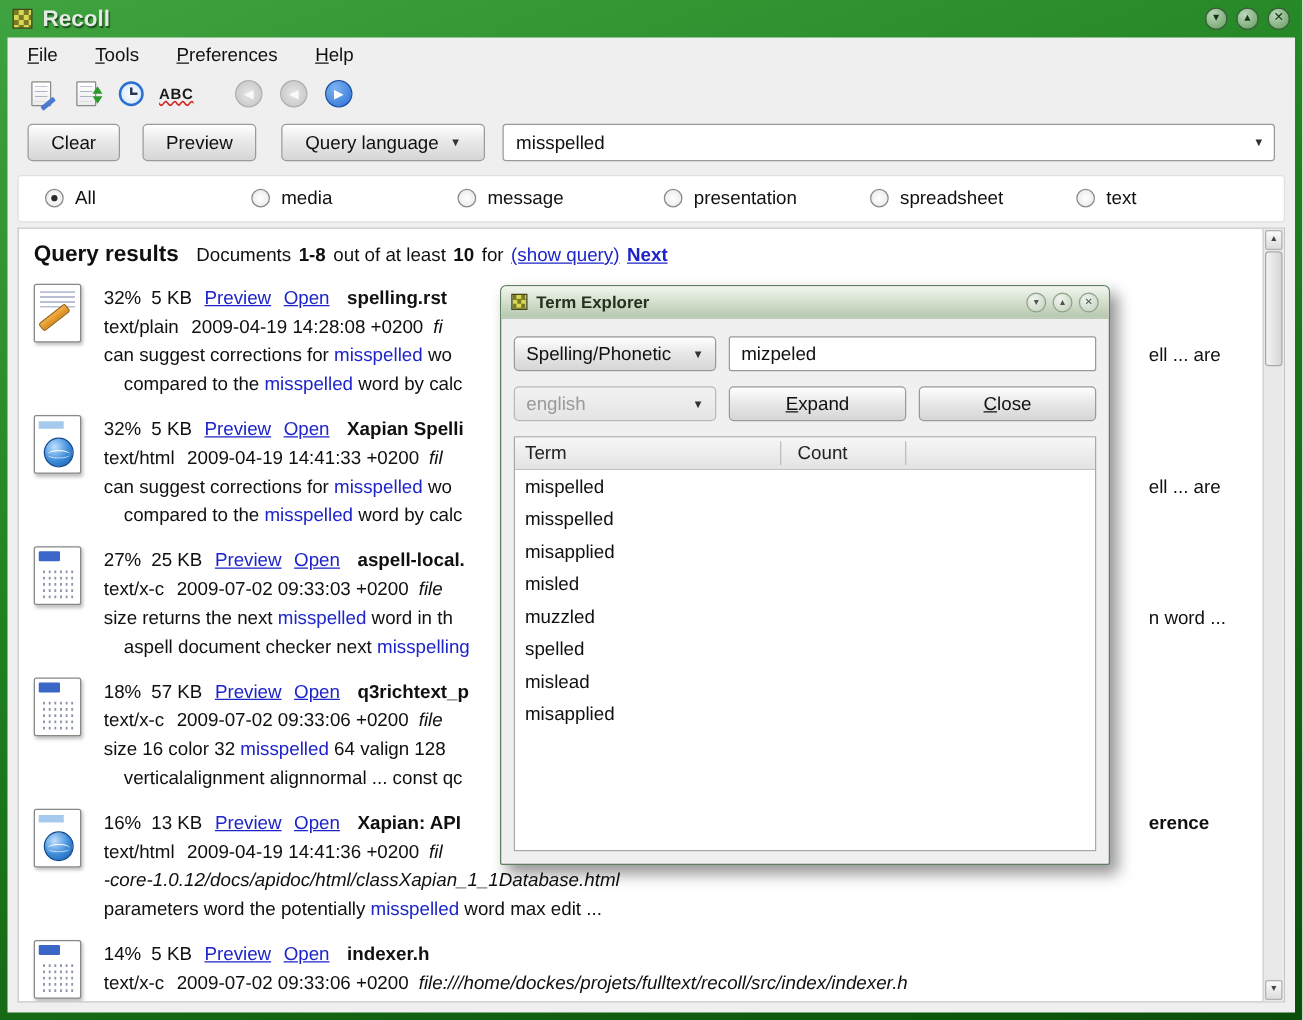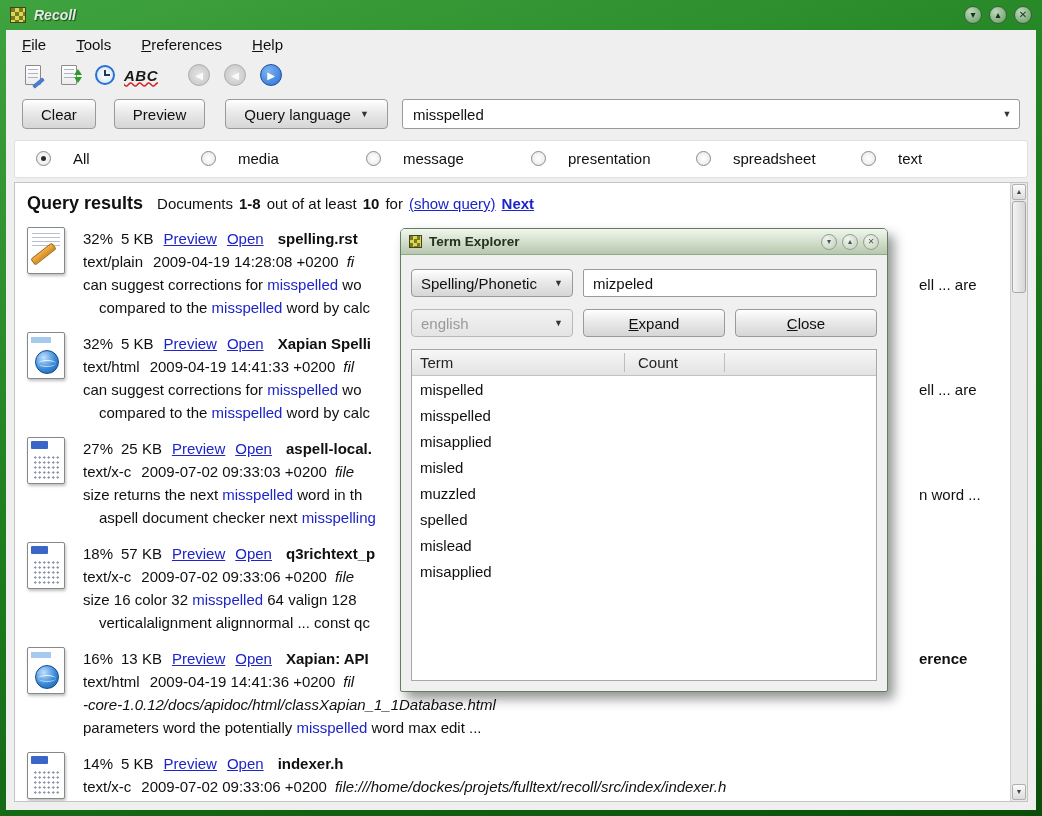--- a/index.html
+++ b/index.html
@@ -8,21 +8,21 @@
 
   .frame { position:relative; width:1042px; height:816px; overflow:hidden;
            background:linear-gradient(160deg,#3fa33f 0%,#1e7e1e 45%,#0a4e0a 100%); }
 
   
   .titlebar { position:absolute; left:0; top:0; width:100%; height:30px;
               display:flex; align-items:center; gap:8px; padding:0 10px; }
   .app-icon { width:16px; height:16px; border:1px solid #44441a;
               background:conic-gradient(#d8d855 0 25%,#7a7a22 0 50%,#d8d855 0 75%,#7a7a22 0);
               background-size:8px 8px; }
-  .win-title { font-weight:bold; font-size:14px; color:#e2eae2; text-shadow:1px 1px 1px rgba(0,0,0,.55);font-style:italic; }
+  .win-title { font-weight:bold; font-size:18px; color:#e2eae2; text-shadow:1px 1px 1px rgba(0,0,0,.55); }
   .win-controls { margin-left:auto; display:flex; gap:7px; }
   .wbtn { width:18px; height:18px; border-radius:50%; border:1px solid #3a5f3a;
           background:radial-gradient(circle at 35% 30%,#bcd9bc,#639a5f);
           color:#17331a; font-size:10px; line-height:16px; text-align:center; cursor:pointer; }
 
   
   .content { position:absolute; left:6px; top:30px; width:1030px; height:780px; background:#efefef; }
 
   .menubar { position:absolute; left:0; top:0; right:0; height:28px;
              display:flex; align-items:center; gap:30px; padding-left:16px; font-size:15px; }
@@ -39,43 +39,43 @@
                  background:repeating-linear-gradient(180deg,#aab4c4 0 1px,transparent 1px 4px); }
   .mini-pencil { position:absolute; right:-5px; bottom:-1px; width:13px; height:4px;
                  background:#4a7ad0; border-radius:1px; transform:rotate(-40deg); }
   .updown { position:absolute; right:-6px; top:3px; display:flex; flex-direction:column; gap:2px; }
   .tri-up { width:0; height:0; border-left:4px solid transparent; border-right:4px solid transparent; border-bottom:6px solid #2a9a2a; }
   .tri-down { width:0; height:0; border-left:4px solid transparent; border-right:4px solid transparent; border-top:6px solid #2a9a2a; }
   .clock { width:20px; height:20px; border-radius:50%; border:2px solid #2a6fd4;
            background:radial-gradient(#ffffff,#cfe2f8); position:relative; }
   .clock::before { content:""; position:absolute; left:7px; top:3px; width:2px; height:6px; background:#223a55; }
   .clock::after  { content:""; position:absolute; left:7px; top:7px; width:6px; height:2px; background:#223a55; }
-  .abc { font-size:15px; font-weight:bold; color:#1a1a1a;
-         text-decoration:underline wavy #d22222; letter-spacing:0.5px;font-style:italic; }
+  .abc { font-size:12px; font-weight:bold; color:#1a1a1a;
+         text-decoration:underline wavy #d22222; letter-spacing:0.5px; }
   .navc { width:22px; height:22px; border-radius:50%; display:flex; align-items:center; justify-content:center; font-size:10px; }
   .nav-disabled { background:radial-gradient(#e6e6e6,#c2c2c2); color:#fafafa; border:1px solid #adadad; }
   .nav-active { background:radial-gradient(circle at 35% 30%,#7db4f0,#2a6fd4); color:#ffffff; border:1px solid #1a4fa0; }
 
   
   .searchrow { position:absolute; left:16px; right:16px; top:64px; height:40px; display:flex; align-items:center; }
   .btn { height:30px; padding:0 18px; background:linear-gradient(#ffffff,#e9e9e9 45%,#d6d6d6);
          border:1px solid #9a9a9a; border-radius:4px; font-size:15px; color:#101010;
          display:inline-flex; align-items:center; justify-content:center; cursor:pointer; white-space:nowrap; }
   .mr18 { margin-right:18px; } .mr20 { margin-right:20px; } .mr14 { margin-right:14px; }
   .combo-caret { margin-left:9px; font-size:9px; color:#333; }
   .search-input-wrap { position:relative; flex:1; height:30px; background:#fff;
                        border:1px solid #9a9a9a; border-radius:3px; display:flex; align-items:center; }
   .search-input { border:none; outline:none; flex:1; font-size:15px; padding:0 10px; background:transparent;
                   font-family:"Liberation Sans","DejaVu Sans",sans-serif; color:#101010; }
   .input-caret { width:24px; text-align:center; font-size:9px; color:#333; cursor:pointer; }
 
   
   .filterbar { position:absolute; left:8px; top:110px; width:1014px; height:38px;
                background:#ffffff; border:1px solid #e0e0e0; border-radius:3px; }
-  .fopt { position:absolute; top:9px; display:flex; align-items:center; gap:22px; font-size:15px; cursor:pointer; }
+  .fopt { position:absolute; top:9px; display:flex; align-items:center; gap:9px; font-size:15px; cursor:pointer; }
   .f0{left:21px;} .f1{left:186px;} .f2{left:351px;} .f3{left:516px;} .f4{left:681px;} .f5{left:846px;}
   .radio { width:15px; height:15px; border-radius:50%; border:1px solid #8a8a8a;
            background:radial-gradient(#ffffff,#e6e6e6); position:relative; }
   .radio.sel::after { content:""; position:absolute; inset:4px; border-radius:50%; background:#2b2b2b; }
 
   
   .results { position:absolute; left:8px; top:152px; width:1014px; height:620px;
              background:#ffffff; border:1px solid #c4c4c4; }
   .rcontent { position:absolute; left:0; top:0; right:17px; bottom:0; overflow:hidden; padding:10px 0 0 12px; }
   .rheader { display:flex; align-items:baseline; gap:14px; white-space:nowrap; }

